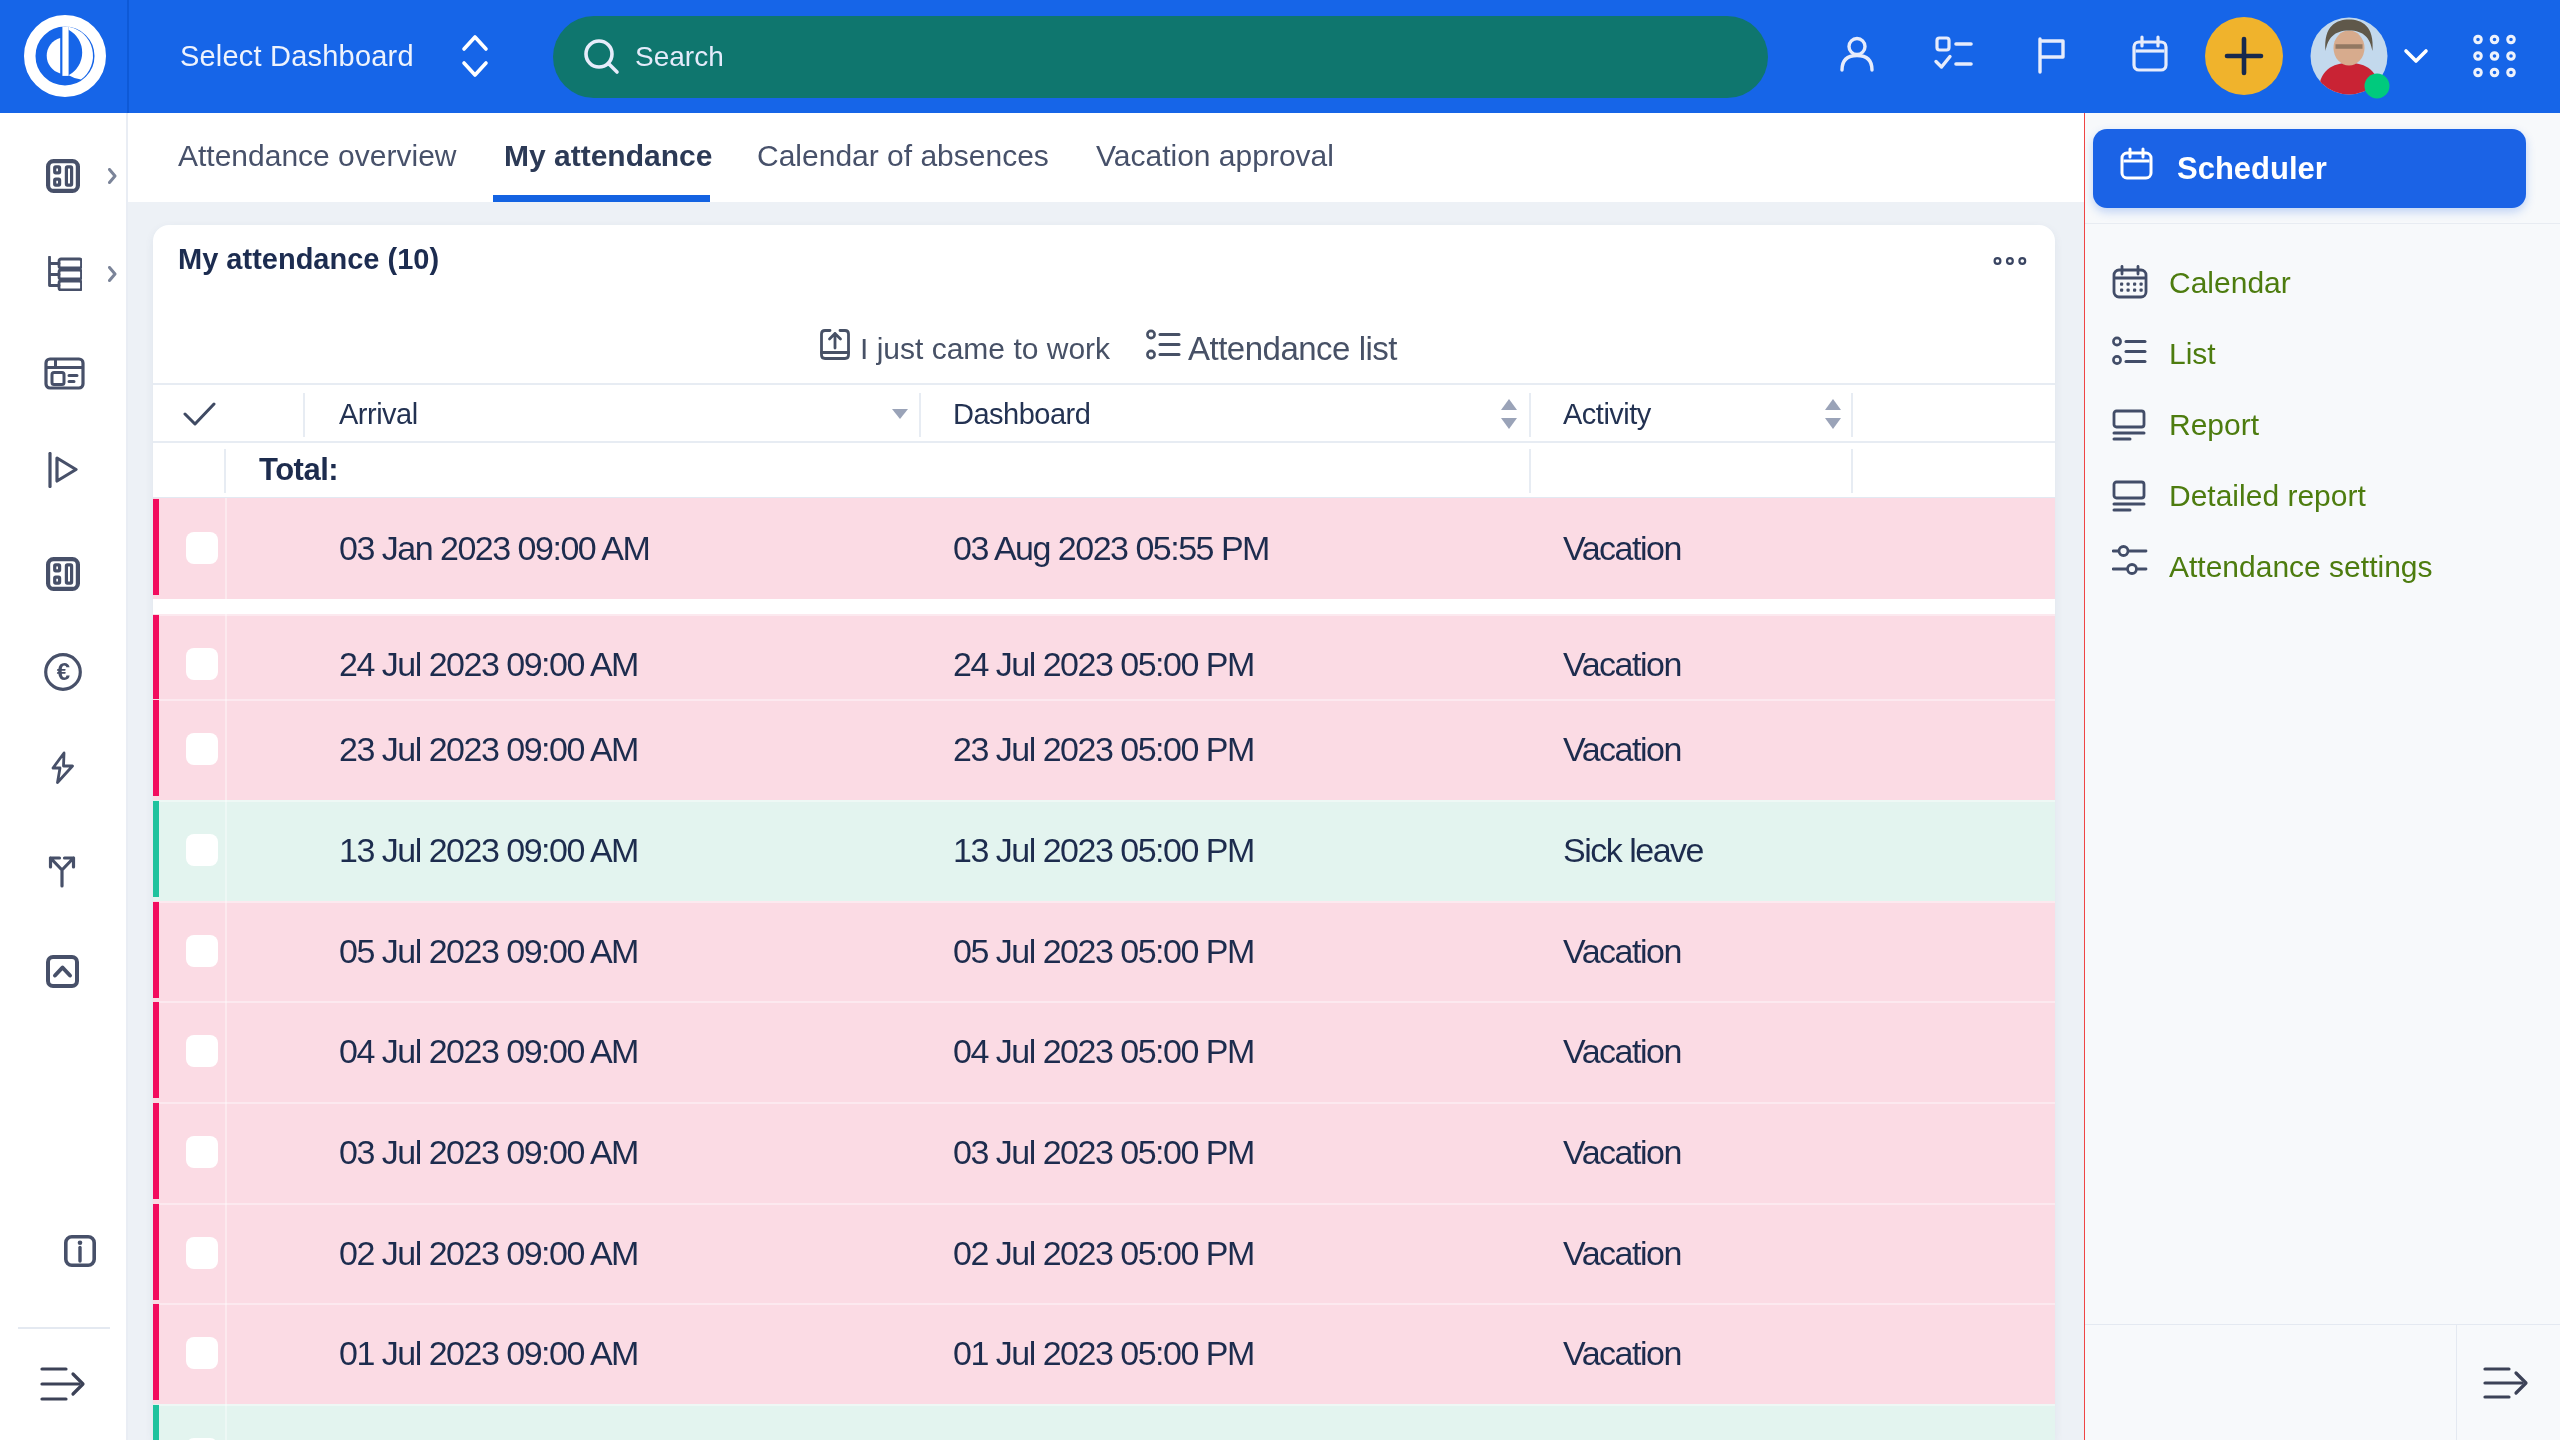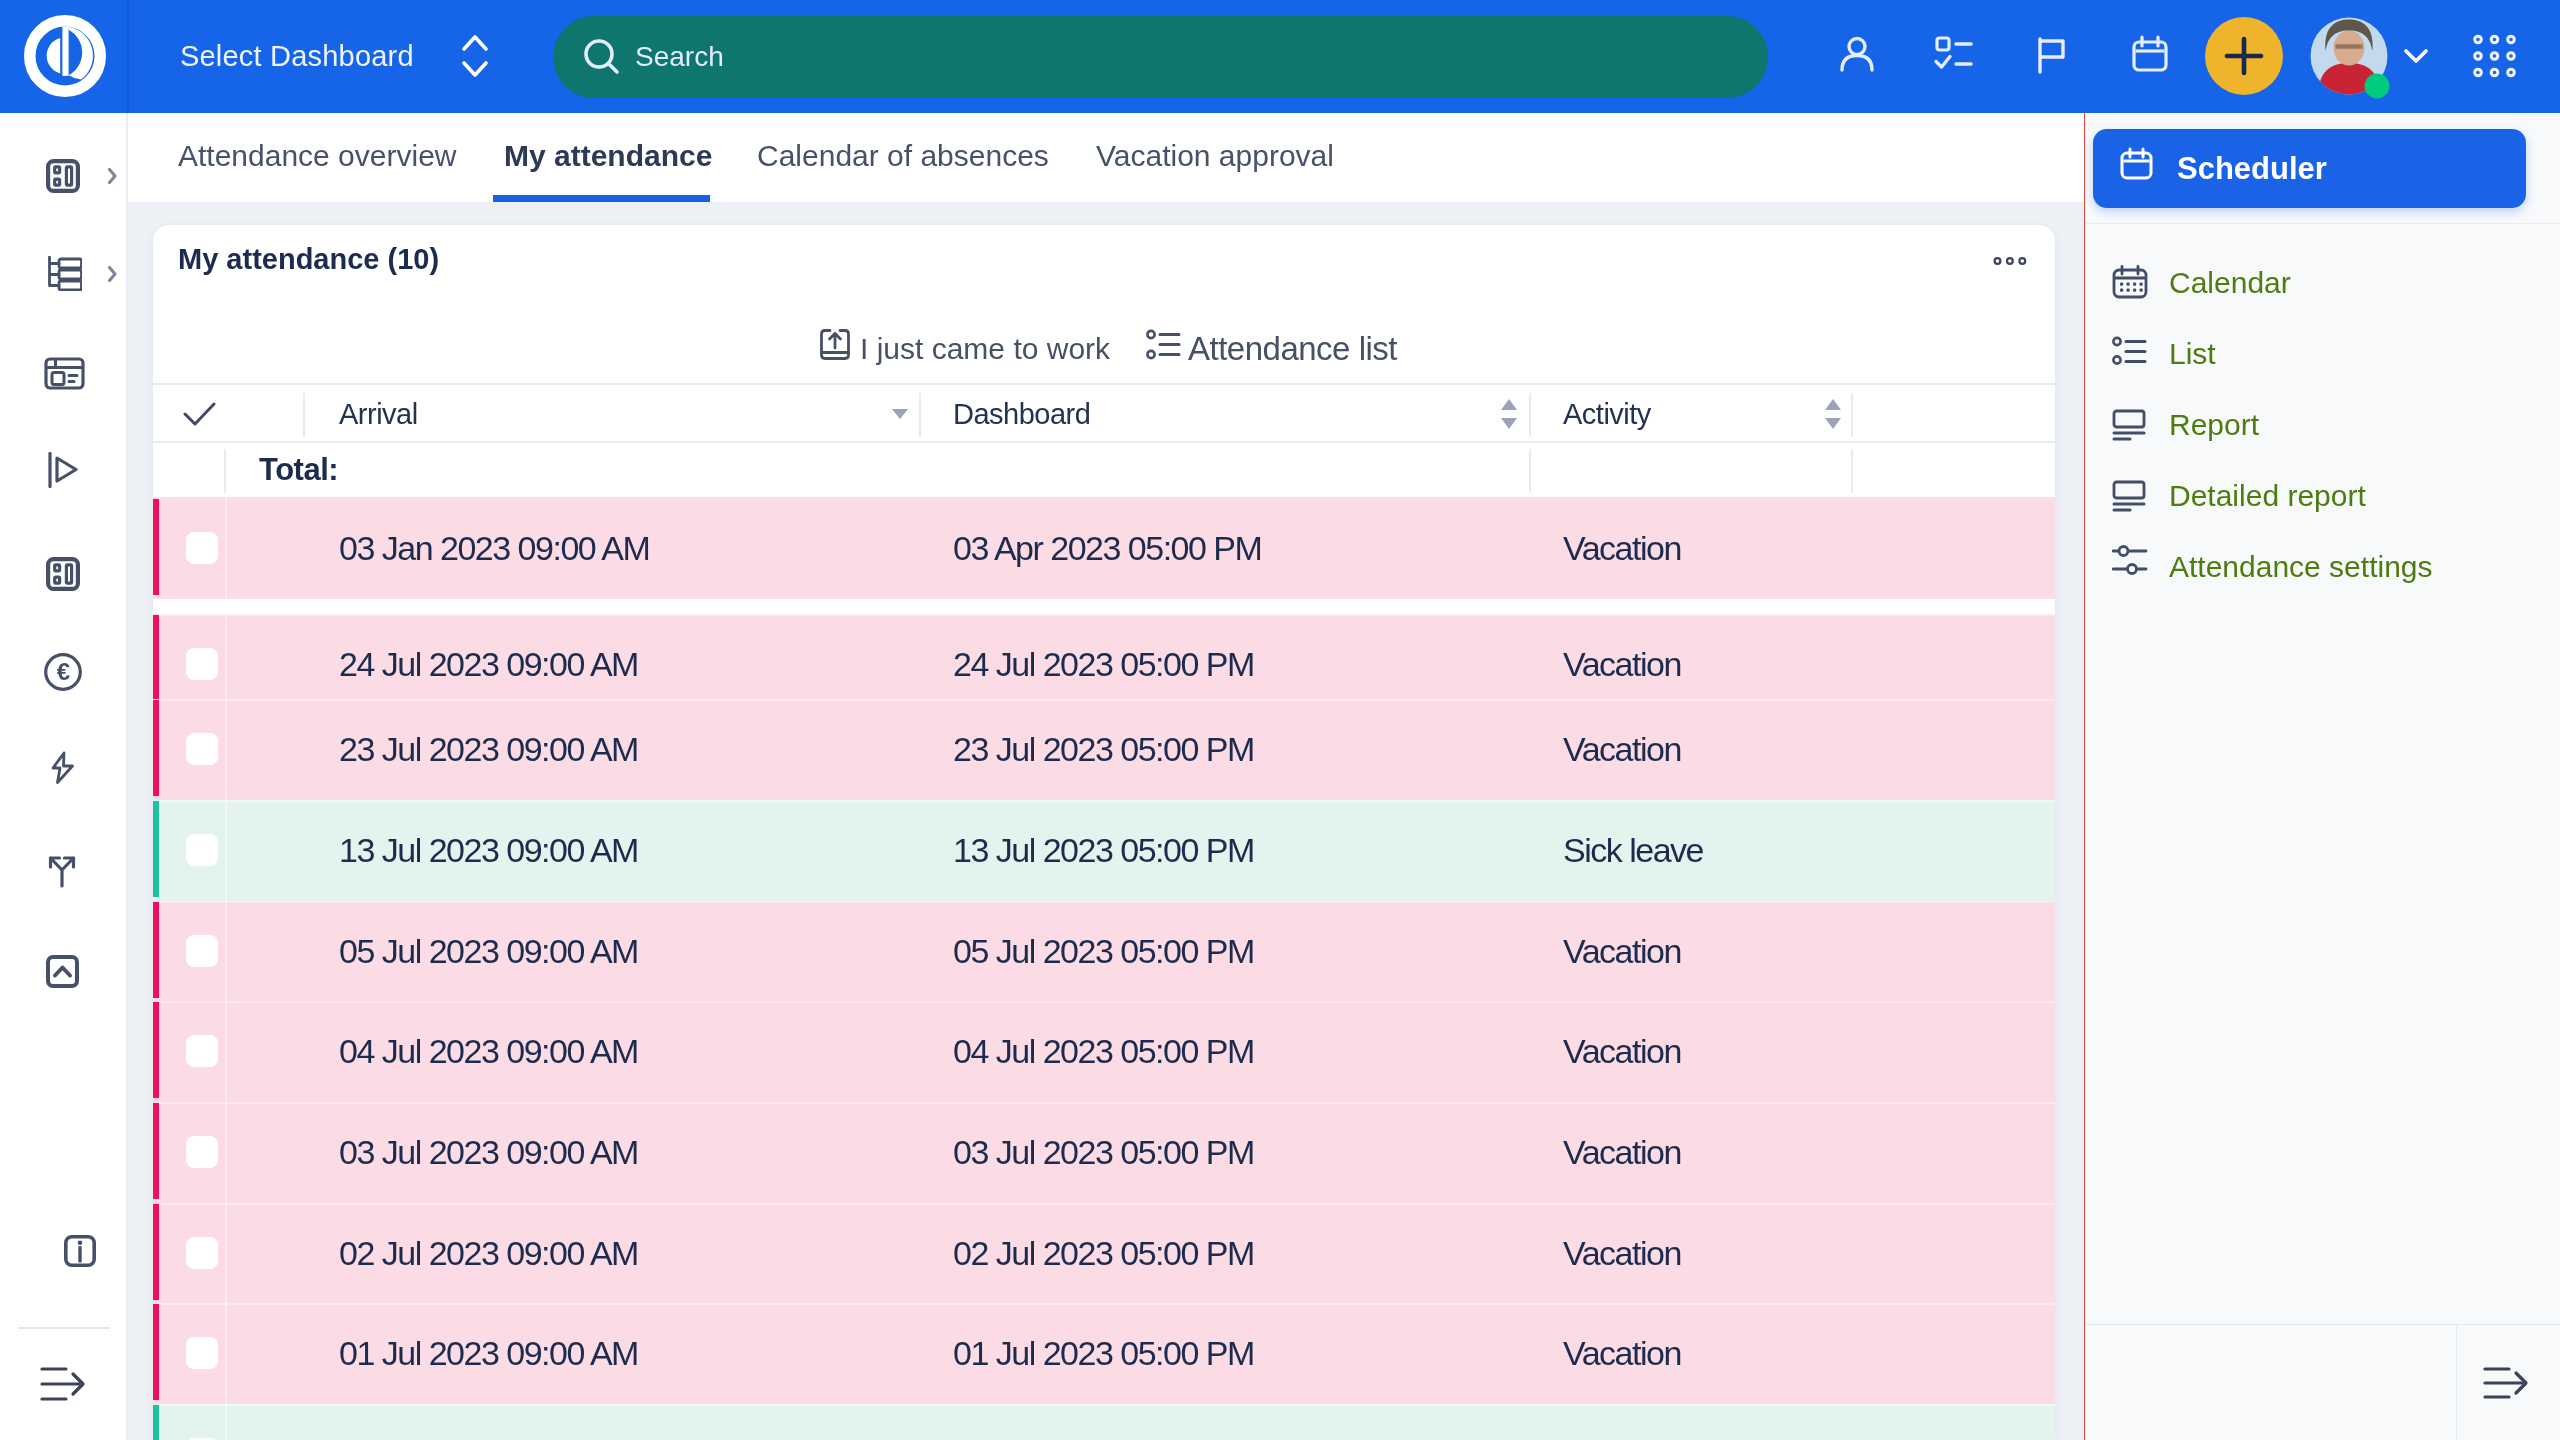--- a/index.html
+++ b/index.html
@@ -247,21 +247,21 @@
     <div class="totrow">
       <div class="total">Total:</div>
       <div class="vline" style="left:71px; top:6px;"></div>
       <div class="vline" style="left:1376px; top:6px;"></div>
       <div class="vline" style="left:1698px; top:6px;"></div>
     </div>
     <div class="row pink" style="top:272.7px;">
         <div class="stripe"></div>
         <div class="cb"></div>
         <div class="cell c1">03 Jan 2023 09:00 AM</div>
-        <div class="cell c2">03 Apr 2023 05:00 PM</div>
+        <div class="cell c2">03 Aug 2023 05:55 PM</div>
         <div class="cell c3">Vacation</div>
       </div>
       <div class="row pink" style="top:389px;">
         <div class="rowline"></div>
         <div class="stripe"></div>
         <div class="cb"></div>
         <div class="cell c1">24 Jul 2023 09:00 AM</div>
         <div class="cell c2">24 Jul 2023 05:00 PM</div>
         <div class="cell c3">Vacation</div>
       </div>

